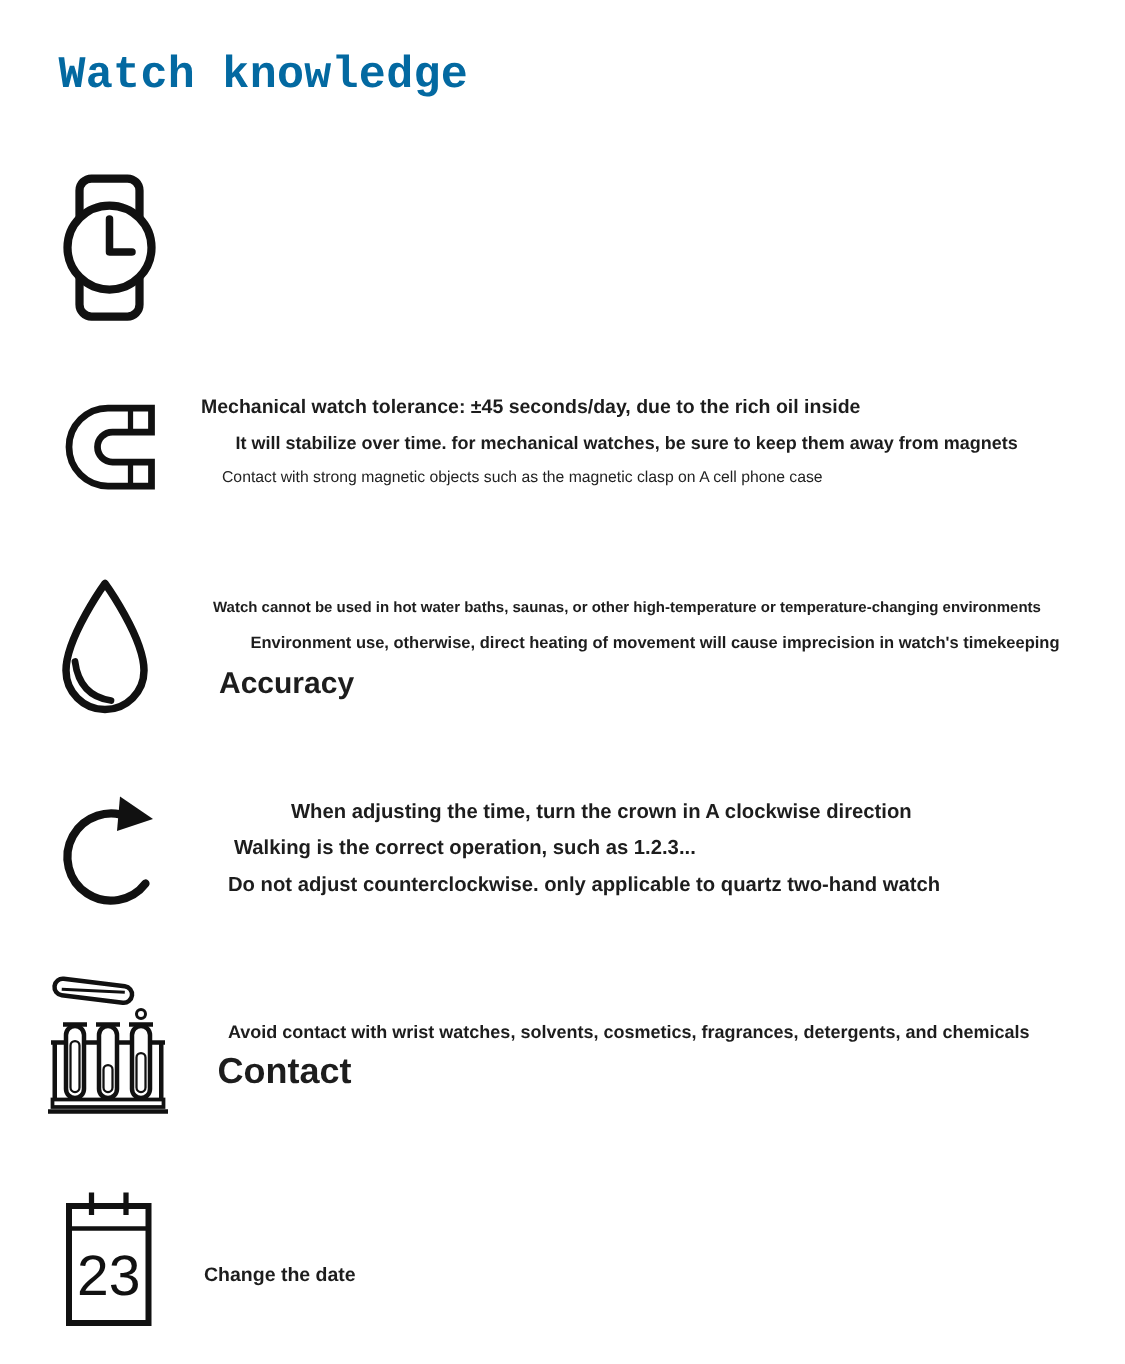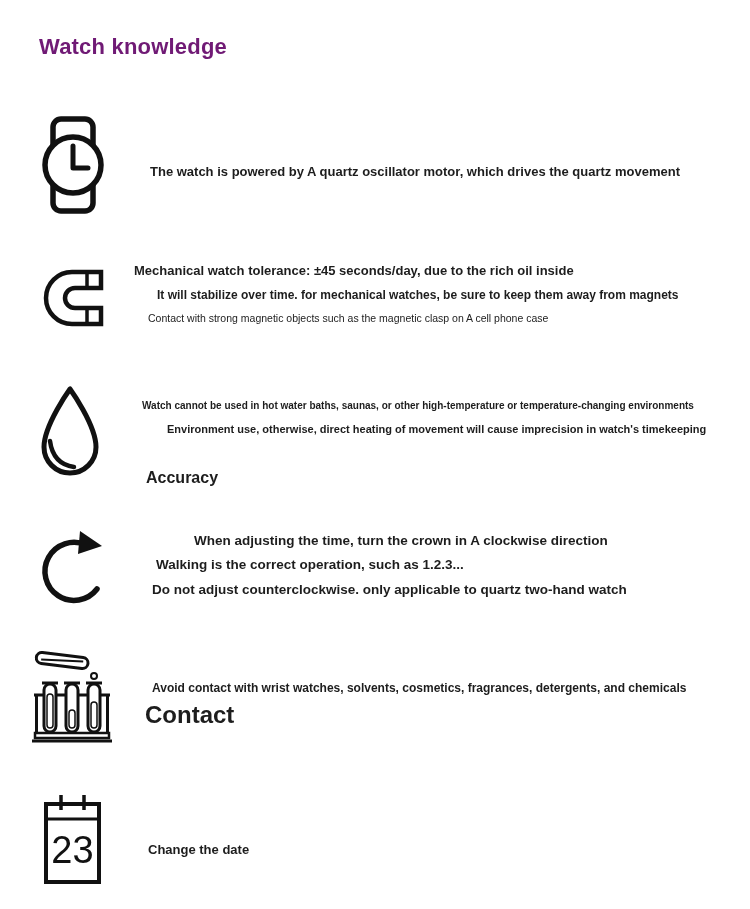--- a/index.html
+++ b/index.html
@@ -5,65 +5,64 @@
   html,body{margin:0;padding:0;background:#fff;}
   #page{
     position:relative;
     width:750px;height:909px;
     background:#fff;
     font-family:"Liberation Sans","DejaVu Sans",sans-serif;
     color:#1d1d1d;
     overflow:hidden;
   }
   .abs{position:absolute;white-space:nowrap;}
-  #title{left:39px;top:34px;font-size:22px;font-weight:700;color:#701a75;letter-spacing:.2px;}
+  #title{left:39px;top:34px;font-size:30px;font-weight:700;color:#0369a1;letter-spacing:.2px;font-family:Liberation Mono, monospace;}
 
   .icon{position:absolute;}
   #icon-watch{left:42px;top:116px;}
   #icon-magnet{left:42px;top:268px;}
   #icon-drop{left:37px;top:385px;}
   #icon-arrow{left:36px;top:528px;}
   #icon-tubes{left:32px;top:650px;}
   #icon-calendar{left:42px;top:793px;}
 
   .b{font-weight:700;}
   .s1l1{left:168px;top:146px;font-size:9.5px;}
   .s1l2{left:150px;top:164px;font-size:13px;}
   .s2l1{left:134px;top:263px;font-size:13px;}
   .s2l2{left:157px;top:288px;font-size:12px;}
   .s2l3{left:148px;top:312px;font-size:10.5px;font-weight:400;color:#222;}
   .s3l1{left:142px;top:400px;font-size:10px;}
   .s3l2{left:155px;top:423px;font-size:11px;padding-left:12px;}
-  .s3l3{left:146px;top:445px;font-size:16px;margin-top:24px;}
+  .s3l3{left:146px;top:445px;font-size:20px;}
   .s4l1{left:194px;top:533px;font-size:13.5px;}
   .s4l2{left:156px;top:557px;font-size:13.5px;}
   .s4l3{left:152px;top:582px;font-size:13.5px;}
   .s5l1{left:152px;top:681px;font-size:12px;}
   .s5l2{left:145px;top:701px;font-size:24px;}
   .s6l1{left:211px;top:820px;font-size:14px;}
-  .s6l2{left:148px;top:842px;font-size:13px;}
+  .s6l2{left:136px;top:842px;font-size:13px;}
 
   svg{display:block;}
   svg .cal-num{font-family:"Liberation Sans","DejaVu Sans",sans-serif;font-weight:400;}
 </style>
 </head>
 <body>
 
 <div id="page">
 
   <div id="title" class="abs">Watch knowledge</div>
 
   <div class="icon" id="icon-watch">
     <svg width="62" height="98" viewBox="0 0 62 98">
       <rect x="11" y="3" width="40" height="92" rx="8" fill="none" stroke="#111" stroke-width="5.5"></rect>
       <circle cx="31" cy="49" r="28" fill="#fff" stroke="#111" stroke-width="5.5"></circle>
       <path d="M31 30 V52 H46" fill="none" stroke="#111" stroke-width="5" stroke-linecap="round" stroke-linejoin="round"></path>
     </svg>
   </div>
-  <div class="abs b s1l2">The watch is powered by A quartz oscillator motor, which drives the quartz movement</div>
 
   <div class="icon" id="icon-magnet">
     <svg width="62" height="60" viewBox="0 0 62 60">
       <path d="M59 4 H30 A26 26 0 0 0 30 56 H59 V40 H33 A10 10 0 0 1 33 20 H59 Z" fill="none" stroke="#111" stroke-width="4.5" stroke-linejoin="miter"></path>
       <path d="M45 4 V20 M45 40 V56" fill="none" stroke="#111" stroke-width="3.5"></path>
     </svg>
   </div>
   <div class="abs b s2l1">Mechanical watch tolerance: ±45 seconds/day, due to the rich oil inside</div>
   <div class="abs b s2l2">It will stabilize over time. for mechanical watches, be sure to keep them away from magnets</div>
   <div class="abs s2l3">Contact with strong magnetic objects such as the magnetic clasp on A cell phone case</div>

